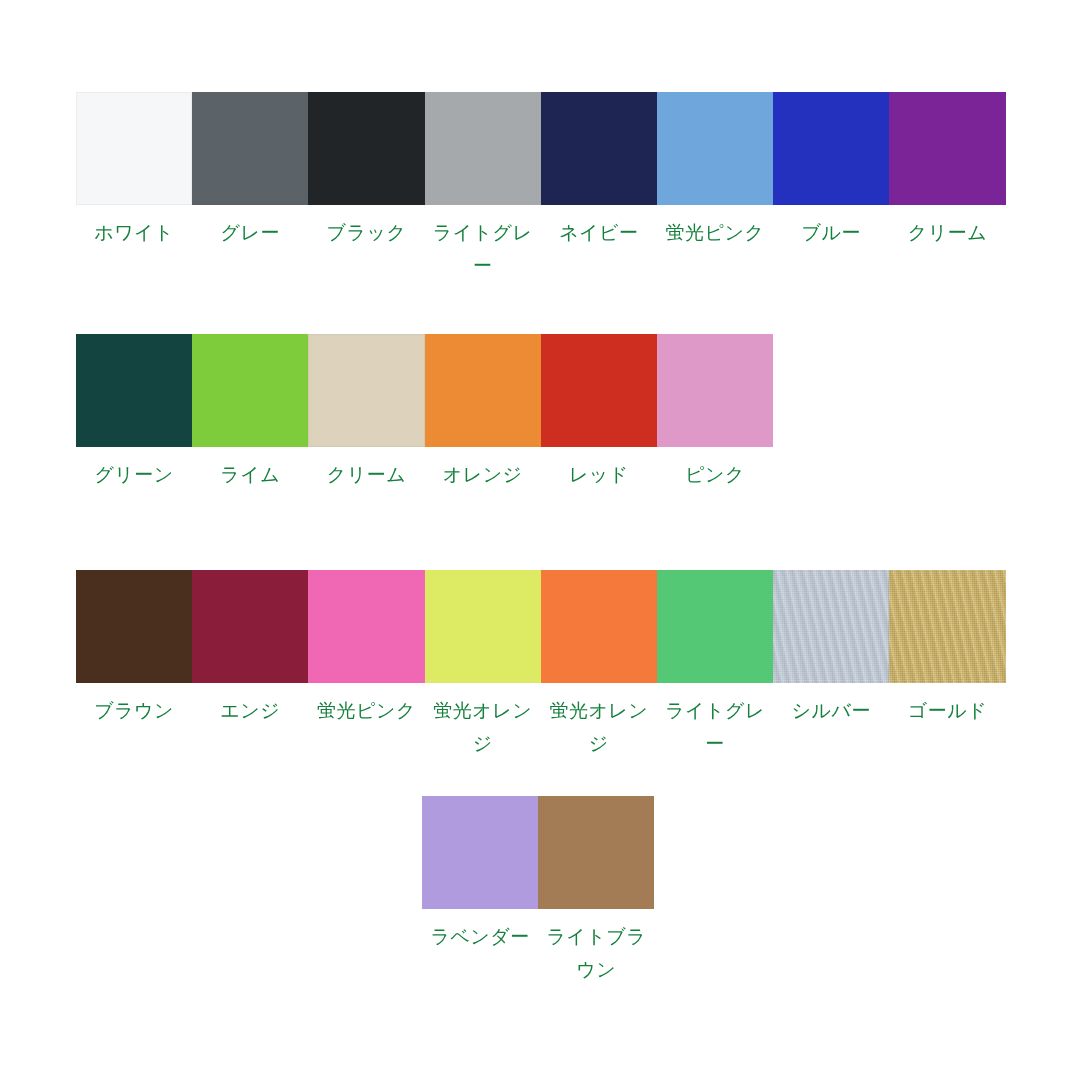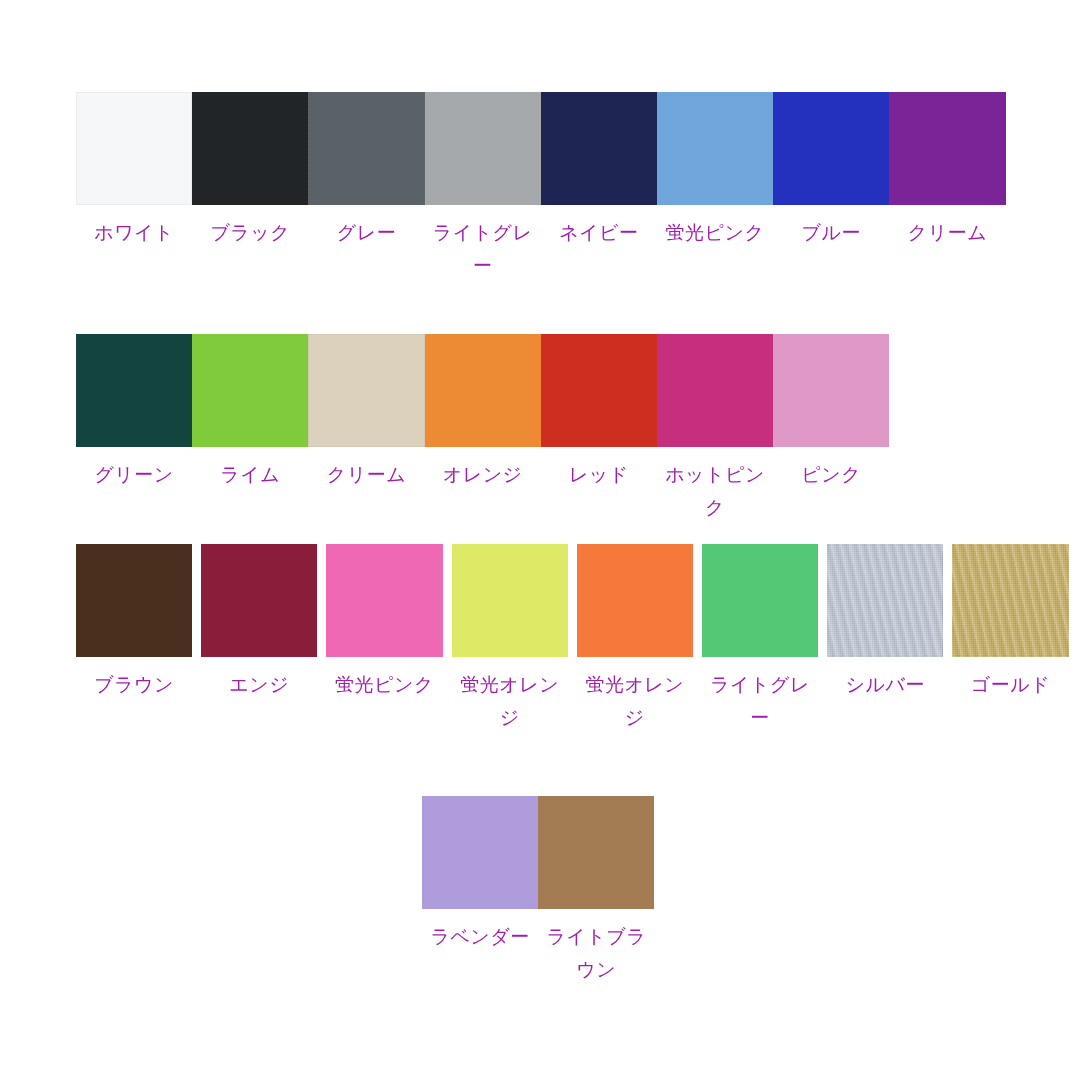--- a/index.html
+++ b/index.html
@@ -26,21 +26,21 @@
     position: absolute;
     left: 76px;
     width: 930px;
     display: flex;
     flex-direction: row;
     align-items: flex-start;
   }
 
   .swatch-row.row-1 { top: 92px; }
   .swatch-row.row-2 { top: 334px; }
-  .swatch-row.row-3 { top: 544px; gap: 9px; }
+  .swatch-row.row-3 { top: 570px; }
   .swatch-row.row-4 { top: 796px; left: 422px; width: 233px; }
 
   .swatch-cell {
     width: 116.2px;
     flex: 0 0 116.2px;
     display: flex;
     flex-direction: column;
     align-items: stretch;
   }
 
@@ -90,44 +90,44 @@
     box-shadow: inset 0 0 0 1px rgba(0,0,0,.045);
   }
 
   .chip-label {
     margin-top: 11px;
     padding: 0 2px;
     font-size: 19px;
     line-height: 33px;
     letter-spacing: .5px;
     text-align: center;
-    color: #a21caf;
+    color: #15803d;
     word-break: break-all;
     font-family: "Liberation Sans", "DejaVu Sans", sans-serif;
   }
 </style>
 </head>
 <body style="background: rgb(255, 255, 255);">
 
 <div id="board">
 
   <div class="swatch-row row-1">
       <div class="swatch-cell">
         <div class="chip light-edge" style="background-color: rgb(246, 247, 248);"></div>
         <div class="chip-label">ホワイト</div>
       </div>
       <div class="swatch-cell">
+        <div class="chip" style="background-color: rgb(90, 98, 104);"></div>
+        <div class="chip-label">グレー</div>
+      </div>
+      <div class="swatch-cell">
         <div class="chip" style="background-color: rgb(34, 37, 40);"></div>
         <div class="chip-label">ブラック</div>
       </div>
       <div class="swatch-cell">
-        <div class="chip" style="background-color: rgb(90, 98, 104);"></div>
-        <div class="chip-label">グレー</div>
-      </div>
-      <div class="swatch-cell">
         <div class="chip" style="background-color: rgb(165, 169, 172);"></div>
         <div class="chip-label">ライトグレー</div>
       </div>
       <div class="swatch-cell">
         <div class="chip" style="background-color: rgb(30, 37, 83);"></div>
         <div class="chip-label">ネイビー</div>
       </div>
       <div class="swatch-cell">
         <div class="chip" style="background-color: rgb(111, 166, 220);"></div>
         <div class="chip-label">蛍光ピンク</div>
@@ -157,24 +157,20 @@
       </div>
       <div class="swatch-cell">
         <div class="chip" style="background-color: rgb(236, 139, 52);"></div>
         <div class="chip-label">オレンジ</div>
       </div>
       <div class="swatch-cell">
         <div class="chip" style="background-color: rgb(206, 46, 32);"></div>
         <div class="chip-label">レッド</div>
       </div>
       <div class="swatch-cell">
-        <div class="chip" style="background-color: rgb(199, 46, 126);"></div>
-        <div class="chip-label">ホットピンク</div>
-      </div>
-      <div class="swatch-cell">
         <div class="chip" style="background-color: rgb(222, 153, 200);"></div>
         <div class="chip-label">ピンク</div>
       </div>
     </div>
 
   <div class="swatch-row row-3">
       <div class="swatch-cell">
         <div class="chip" style="background-color: rgb(74, 46, 30);"></div>
         <div class="chip-label">ブラウン</div>
       </div>

